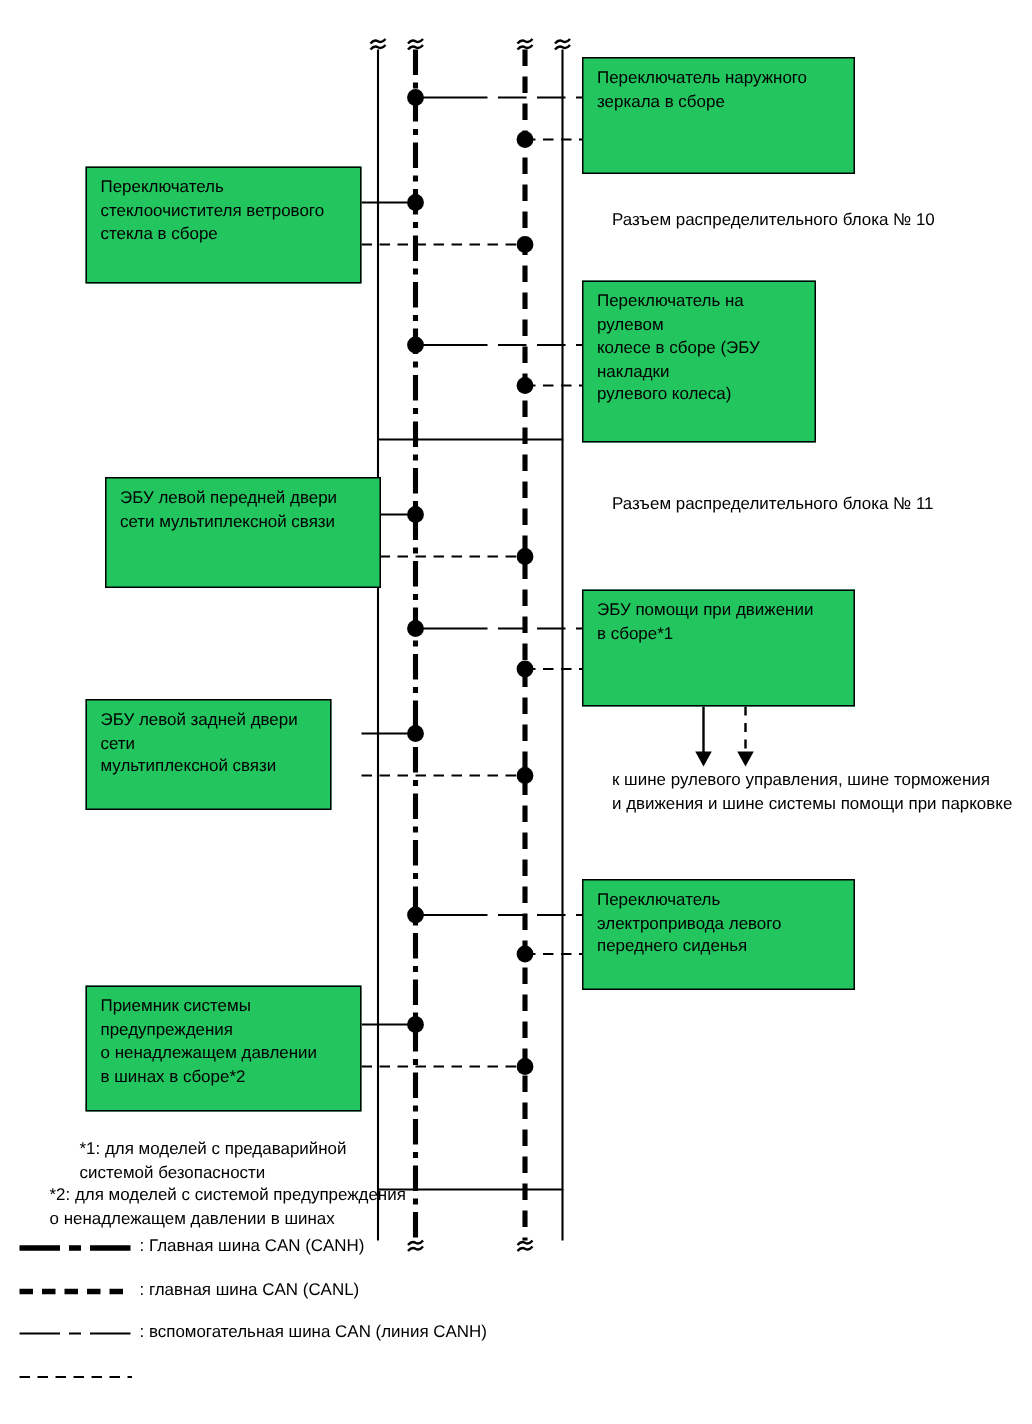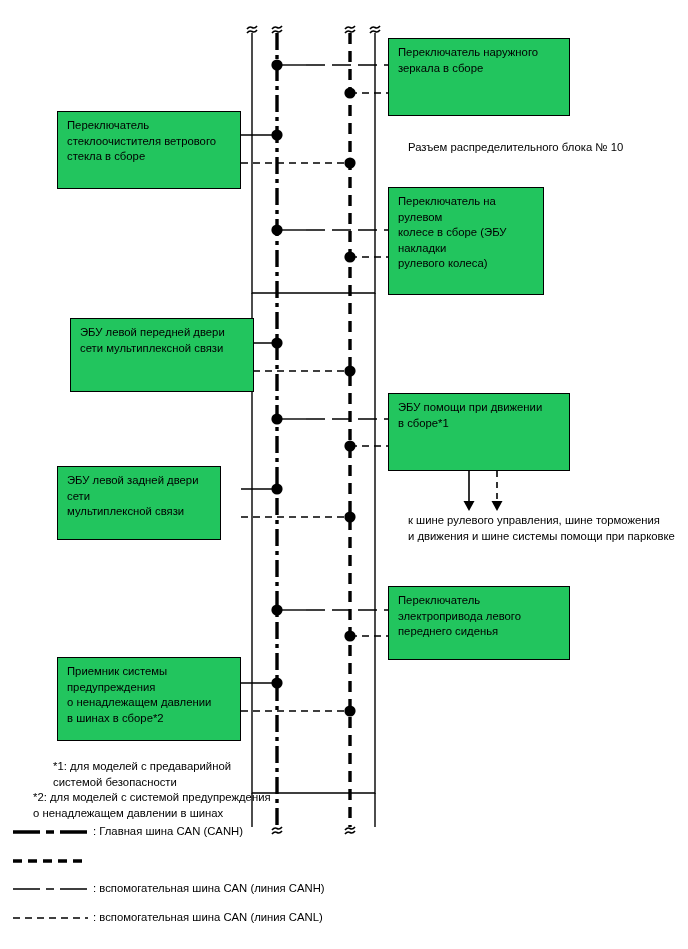--- a/index.html
+++ b/index.html
@@ -229,36 +229,37 @@
   </div>
 
   <div class="box" style="left:388px; top:586px; width:182px; height:74px;">
     <div class="label">Переключатель
 электропривода левого
 переднего сиденья</div>
   </div>
 
   <div class="note" style="left:388px; top:140px;">Разъем распределительного блока № 10</div>
 
+  <div class="note" style="left:388px; top:329px;">Разъем распределительного блока № 11</div>
 
   <div class="note" style="left:388px; top:513px;">к шине рулевого управления, шине торможения
 и движения и шине системы помощи при парковке</div>
 
   <div class="note" style="left:13px; top:759px;margin-left:20px;">*1: для моделей с предаварийной
 системой безопасности</div>
 
   <div class="note" style="left:13px; top:790px;">*2: для моделей с системой предупреждения
 о ненадлежащем давлении в шинах</div>
 
   <div class="legend-row" style="left:13px; top:824px;">
     <span class="lg-text">: Главная шина CAN (CANH)</span>
   </div>
 
+  <div class="legend-row" style="left:13px; top:853px;">
+    <span class="lg-text">: главная шина CAN (CANL)</span>
+  </div>
 
   <div class="legend-row" style="left:13px; top:881px;">
     <span class="lg-text">: вспомогательная шина CAN (линия CANH)</span>
   </div>
 
-  <div class="legend-row" style="left:13px; top:910px;">
-    <span class="lg-text">: вспомогательная шина CAN (линия CANL)</span>
-  </div>
 
 </div>
 
 </body></html>

